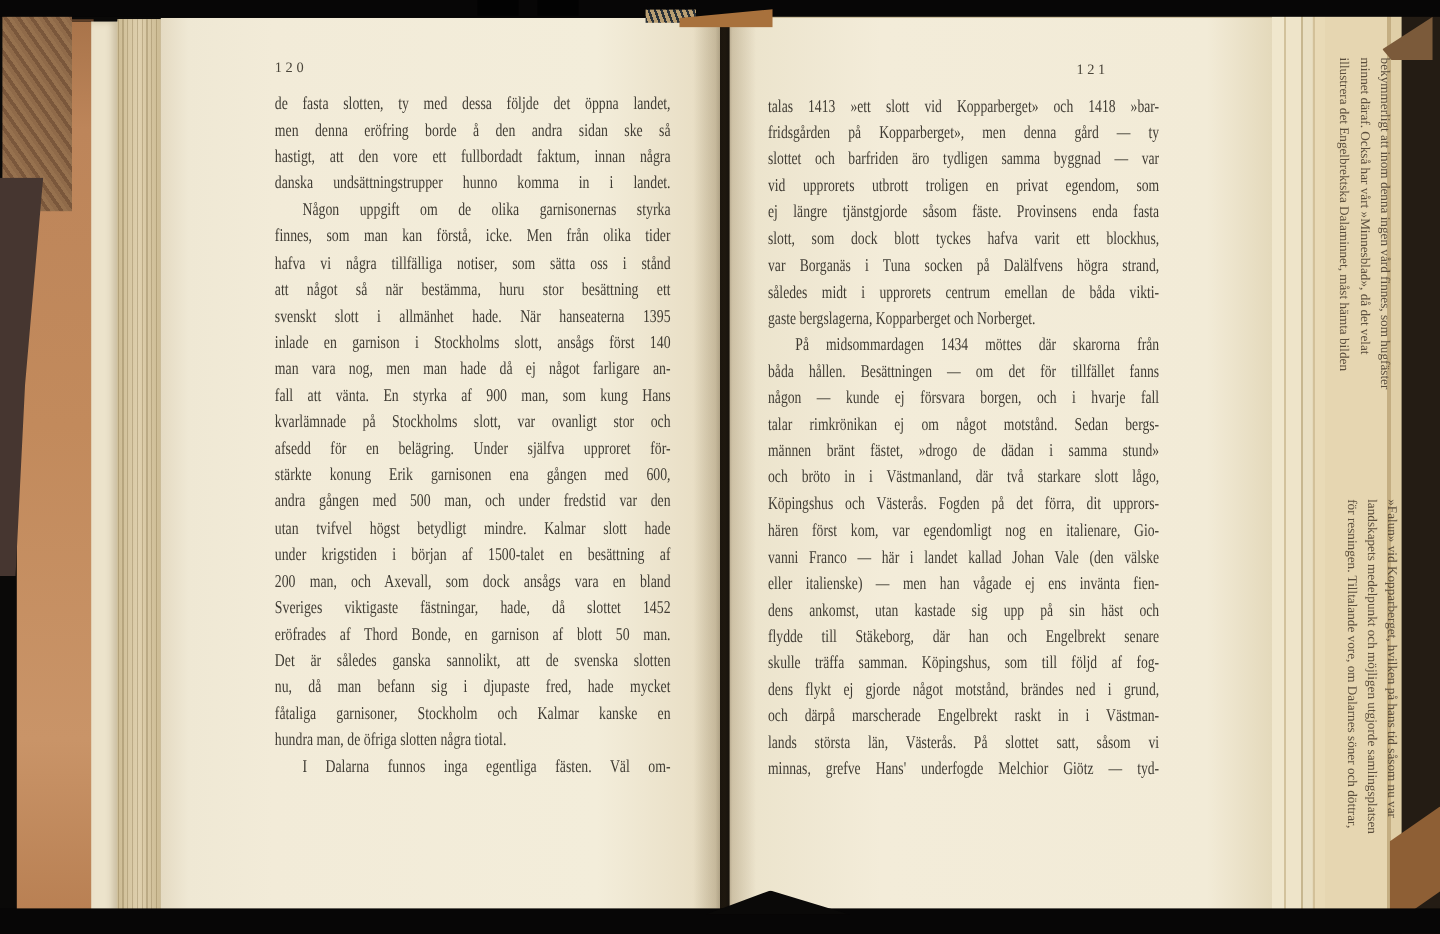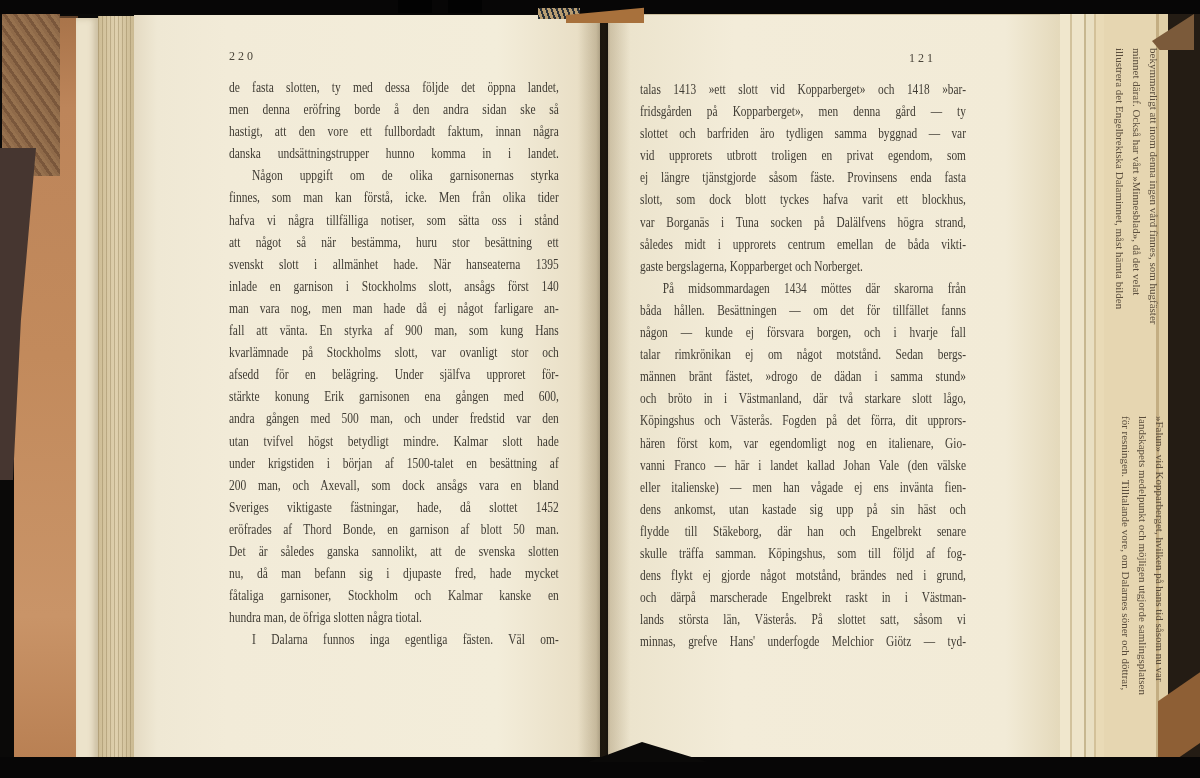--- a/index.html
+++ b/index.html
@@ -76,21 +76,21 @@
 <div class="scene">
 
   <div class="abs endpaper"></div>
   <div class="abs cover-weave"></div>
   <div class="abs dark-patch"></div>
 
   <div class="abs prev-sliver"></div>
   <div class="abs fore-edge-left"></div>
 
   <div class="abs page page-left">
-    <div class="pagenum" style="left:95px;top:34px;">220</div>
+    <div class="pagenum" style="left:95px;top:34px;">120</div>
     <div class="text-col col-left" style="left:95px;top:61px;">
         <div class="tline">de fasta slotten, ty med dessa följde det öppna landet,</div>
         <div class="tline">men denna eröfring borde å den andra sidan ske så</div>
         <div class="tline">hastigt, att den vore ett fullbordadt faktum, innan några</div>
         <div class="tline">danska undsättningstrupper hunno komma in i landet.</div>
         <div class="tline">  Någon uppgift om de olika garnisonernas styrka</div>
         <div class="tline">finnes, som man kan förstå, icke. Men från olika tider</div>
         <div class="tline">hafva vi några tillfälliga notiser, som sätta oss i stånd</div>
         <div class="tline">att något så när bestämma, huru stor besättning ett</div>
         <div class="tline">svenskt slott i allmänhet hade. När hanseaterna 1395</div>
@@ -108,21 +108,21 @@
         <div class="tline">eröfrades af Thord Bonde, en garnison af blott 50 man.</div>
         <div class="tline">Det är således ganska sannolikt, att de svenska slotten</div>
         <div class="tline">nu, då man befann sig i djupaste fred, hade mycket</div>
         <div class="tline">fåtaliga garnisoner, Stockholm och Kalmar kanske en</div>
         <div class="tline flush">hundra man, de öfriga slotten några tiotal.</div>
         <div class="tline">  I Dalarna funnos inga egentliga fästen. Väl om-</div>
       </div>
   </div>
 
   <div class="abs page page-right">
-    <div class="pagenum" style="left:289px;top:36px;margin-left:12px;">121</div>
+    <div class="pagenum" style="left:289px;top:36px;">121</div>
     <div class="text-col col-right" style="left:32px;top:63px;">
         <div class="tline">talas 1413 »ett slott vid Kopparberget» och 1418 »bar-</div>
         <div class="tline">fridsgården på Kopparberget», men denna gård — ty</div>
         <div class="tline">slottet och barfriden äro tydligen samma byggnad — var</div>
         <div class="tline">vid upprorets utbrott troligen en privat egendom, som</div>
         <div class="tline">ej längre tjänstgjorde såsom fäste. Provinsens enda fasta</div>
         <div class="tline">slott, som dock blott tyckes hafva varit ett blockhus,</div>
         <div class="tline">var Borganäs i Tuna socken på Dalälfvens högra strand,</div>
         <div class="tline">således midt i upprorets centrum emellan de båda vikti-</div>
         <div class="tline flush">gaste bergslagerna, Kopparberget och Norberget.</div>

